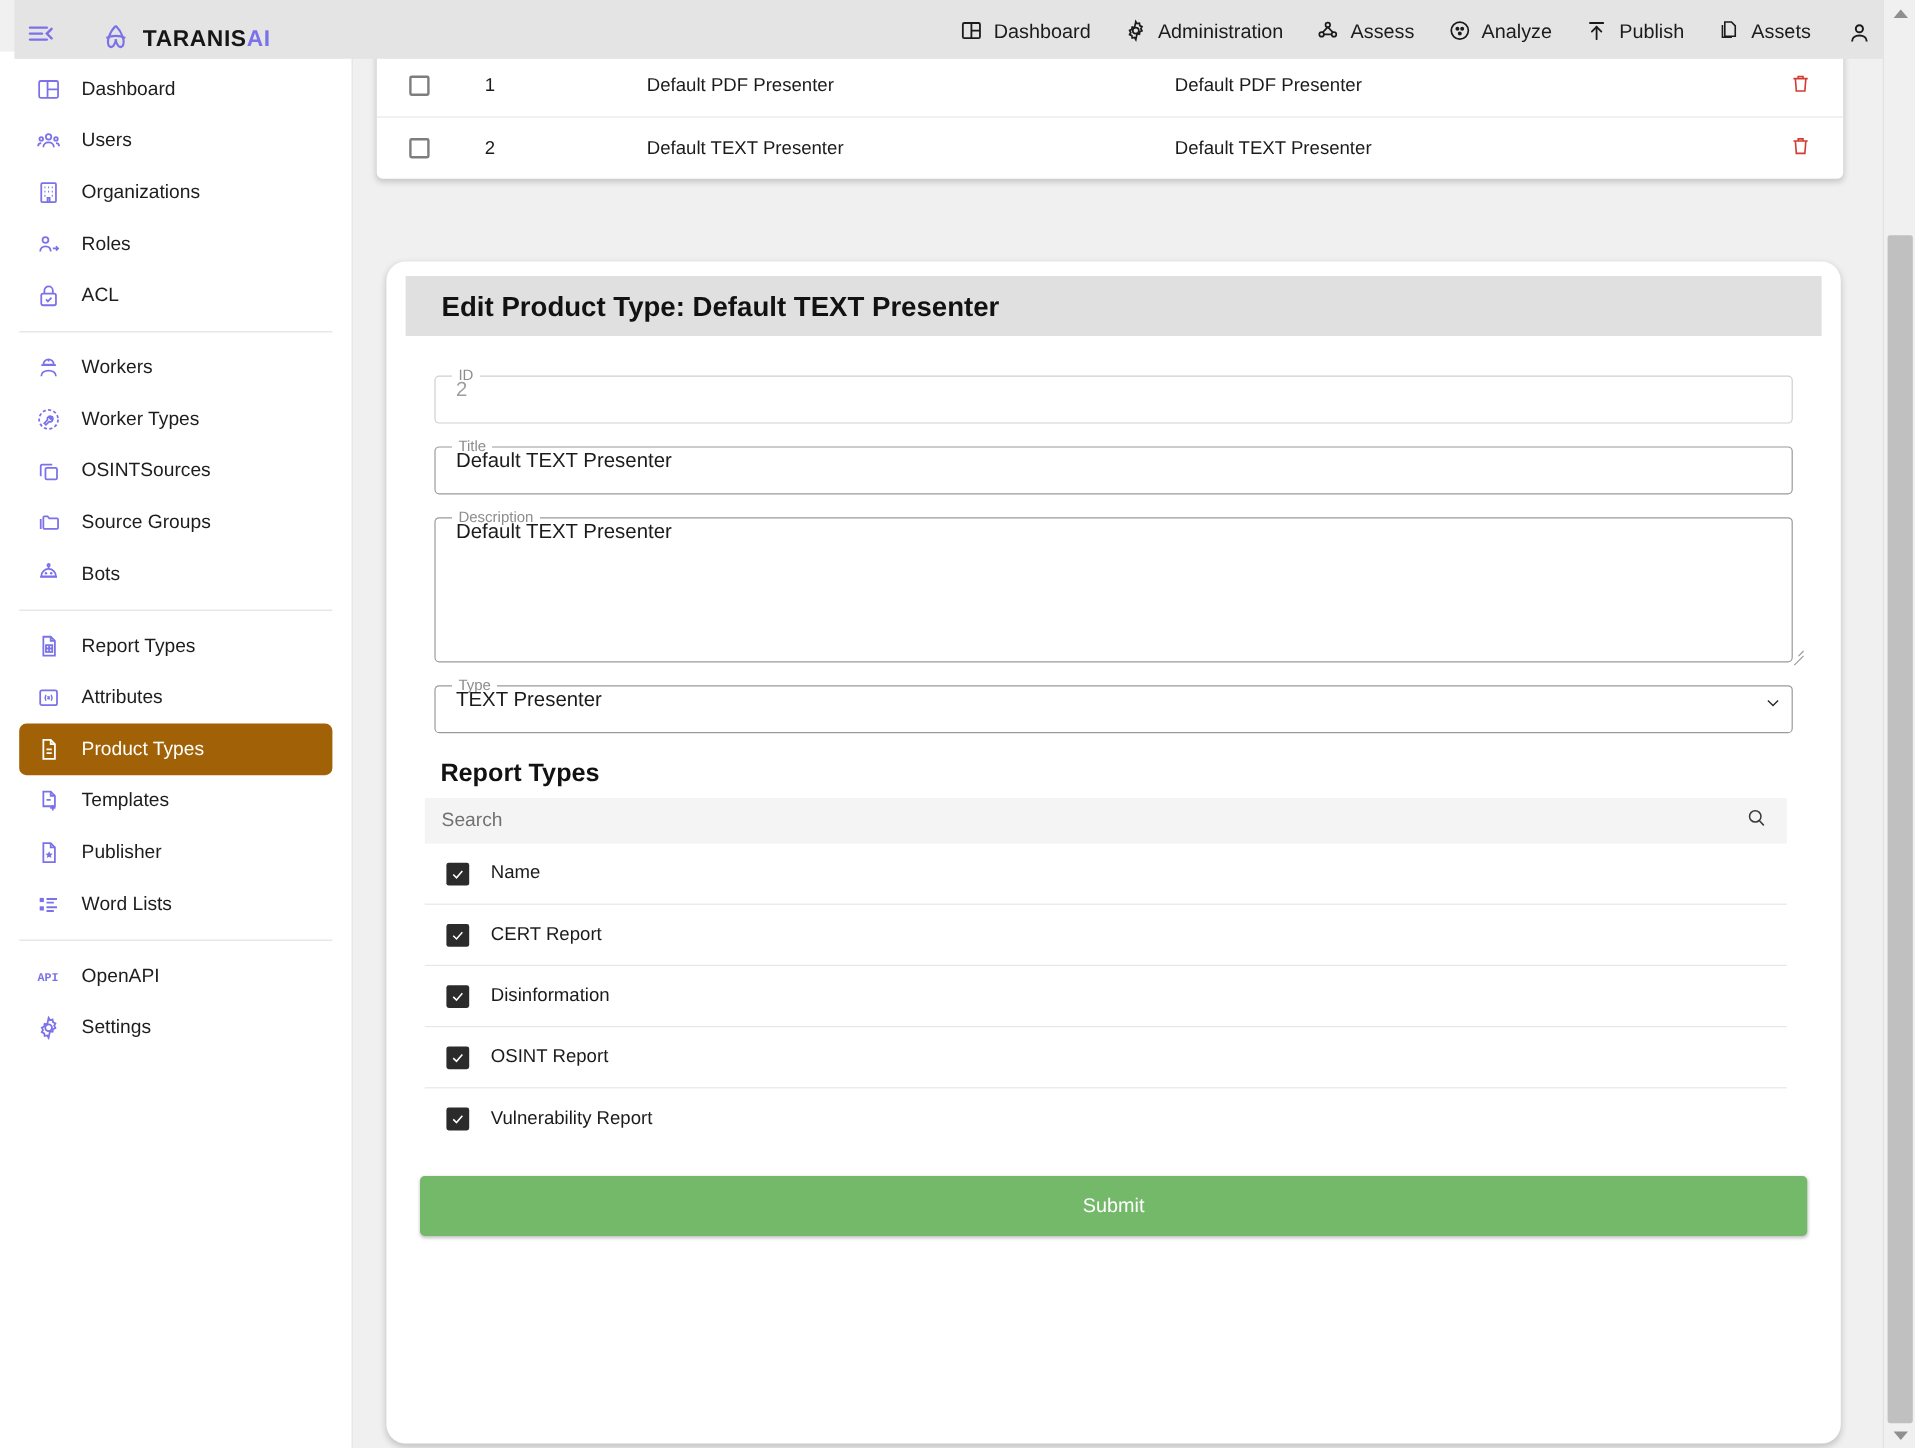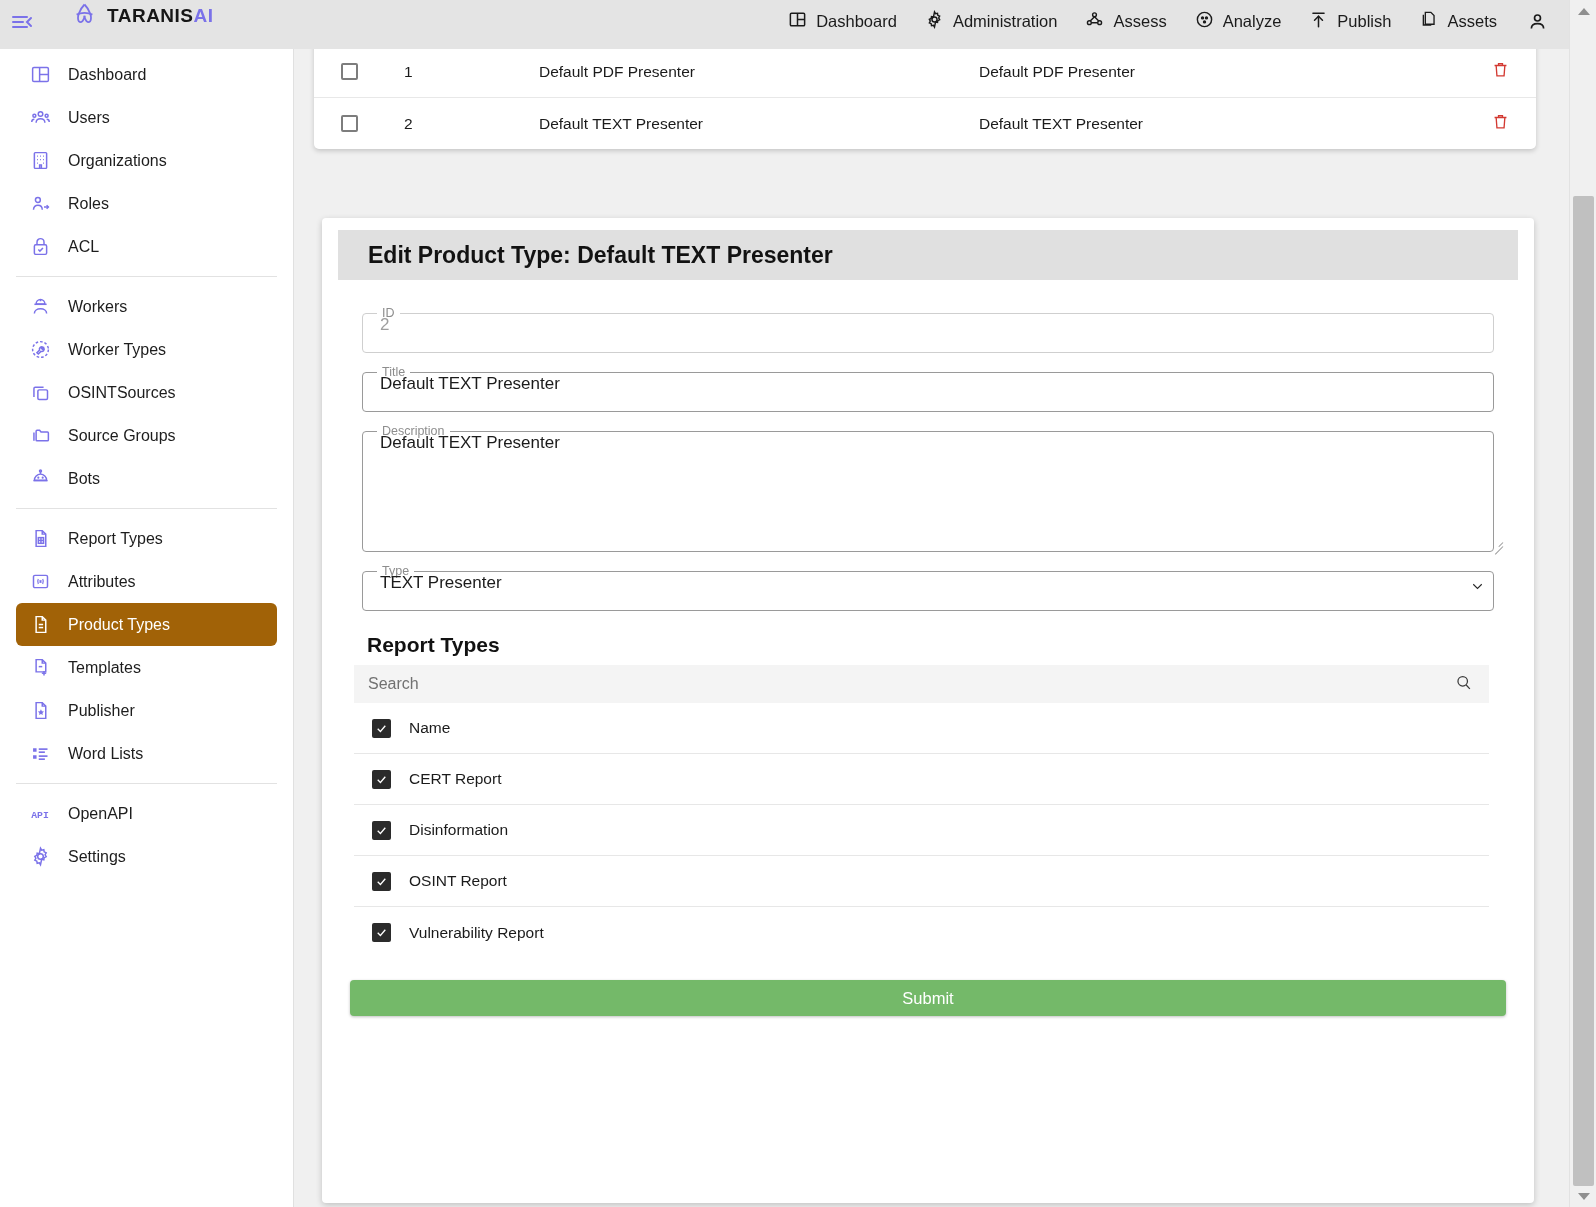--- a/index.html
+++ b/index.html
@@ -7,24 +7,24 @@
     margin: 0; padding: 0;
     width: 1596px; height: 1207px;
     overflow: hidden;
     font-family: "Liberation Sans", sans-serif;
     background: #f0f0f0;
     color: #1d1d1d;
   }
 
   
   #appbar {
-    position: absolute; top: 0; left: 0;
+    position: absolute; top: 0; left: 12px;
     width: 1569px; height: 49px;
     background: #e4e4e4;
-    display: flex; align-items: flex-start;
+    display: flex; align-items: flex-end;
     z-index: 30;
   }
   #menu-toggle {
     width: 44px; height: 43px;
     display: flex; align-items: center; justify-content: center;
     cursor: pointer;
   }
   #brand {
     display: flex; align-items: center; gap: 9px;
     margin-left: 27px;
@@ -117,21 +117,21 @@
     cursor: pointer; background: #fff;
   }
   .del-icon { cursor: pointer; }
   .del-icon svg { stroke: #d33a32; fill: none; stroke-width: 1.7; }
 
   
   #form-card {
     position: absolute; top: 175px; left: 28px;
     width: 1212px; height: 985px;
     background: #fff;
-    border-radius: 4px;
+    border-radius: 16px;
     box-shadow: 0 2px 6px rgba(0,0,0,.2);
   }
   #form-header {
     margin: 12px 16px 0 16px;
     height: 50px;
     background: #e0e0e0;
     display: flex; align-items: center;
     padding-left: 30px;
     font-size: 23px; font-weight: bold;
     color: #121212;
@@ -208,21 +208,21 @@
     display: flex; align-items: center; justify-content: center;
     cursor: pointer;
   }
   .box-checked svg { stroke: #fff; fill: none; stroke-width: 2.4; }
   .rt-label { font-size: 15.5px; color: #1b1b1b; }
 
   #template-field { margin: 10px 0 0 0; }
 
   #submit-btn {
     margin: 22px 0 0 0;
-    height: 36px;
+    height: 50px;
     background: #74b969;
     border-radius: 4px;
     display: flex; align-items: center; justify-content: center;
     color: #ffffff; font-size: 16.5px;
     cursor: pointer;
     box-shadow: 0 1px 3px rgba(0,0,0,.25);
   }
 
   
   #scrollbar {

